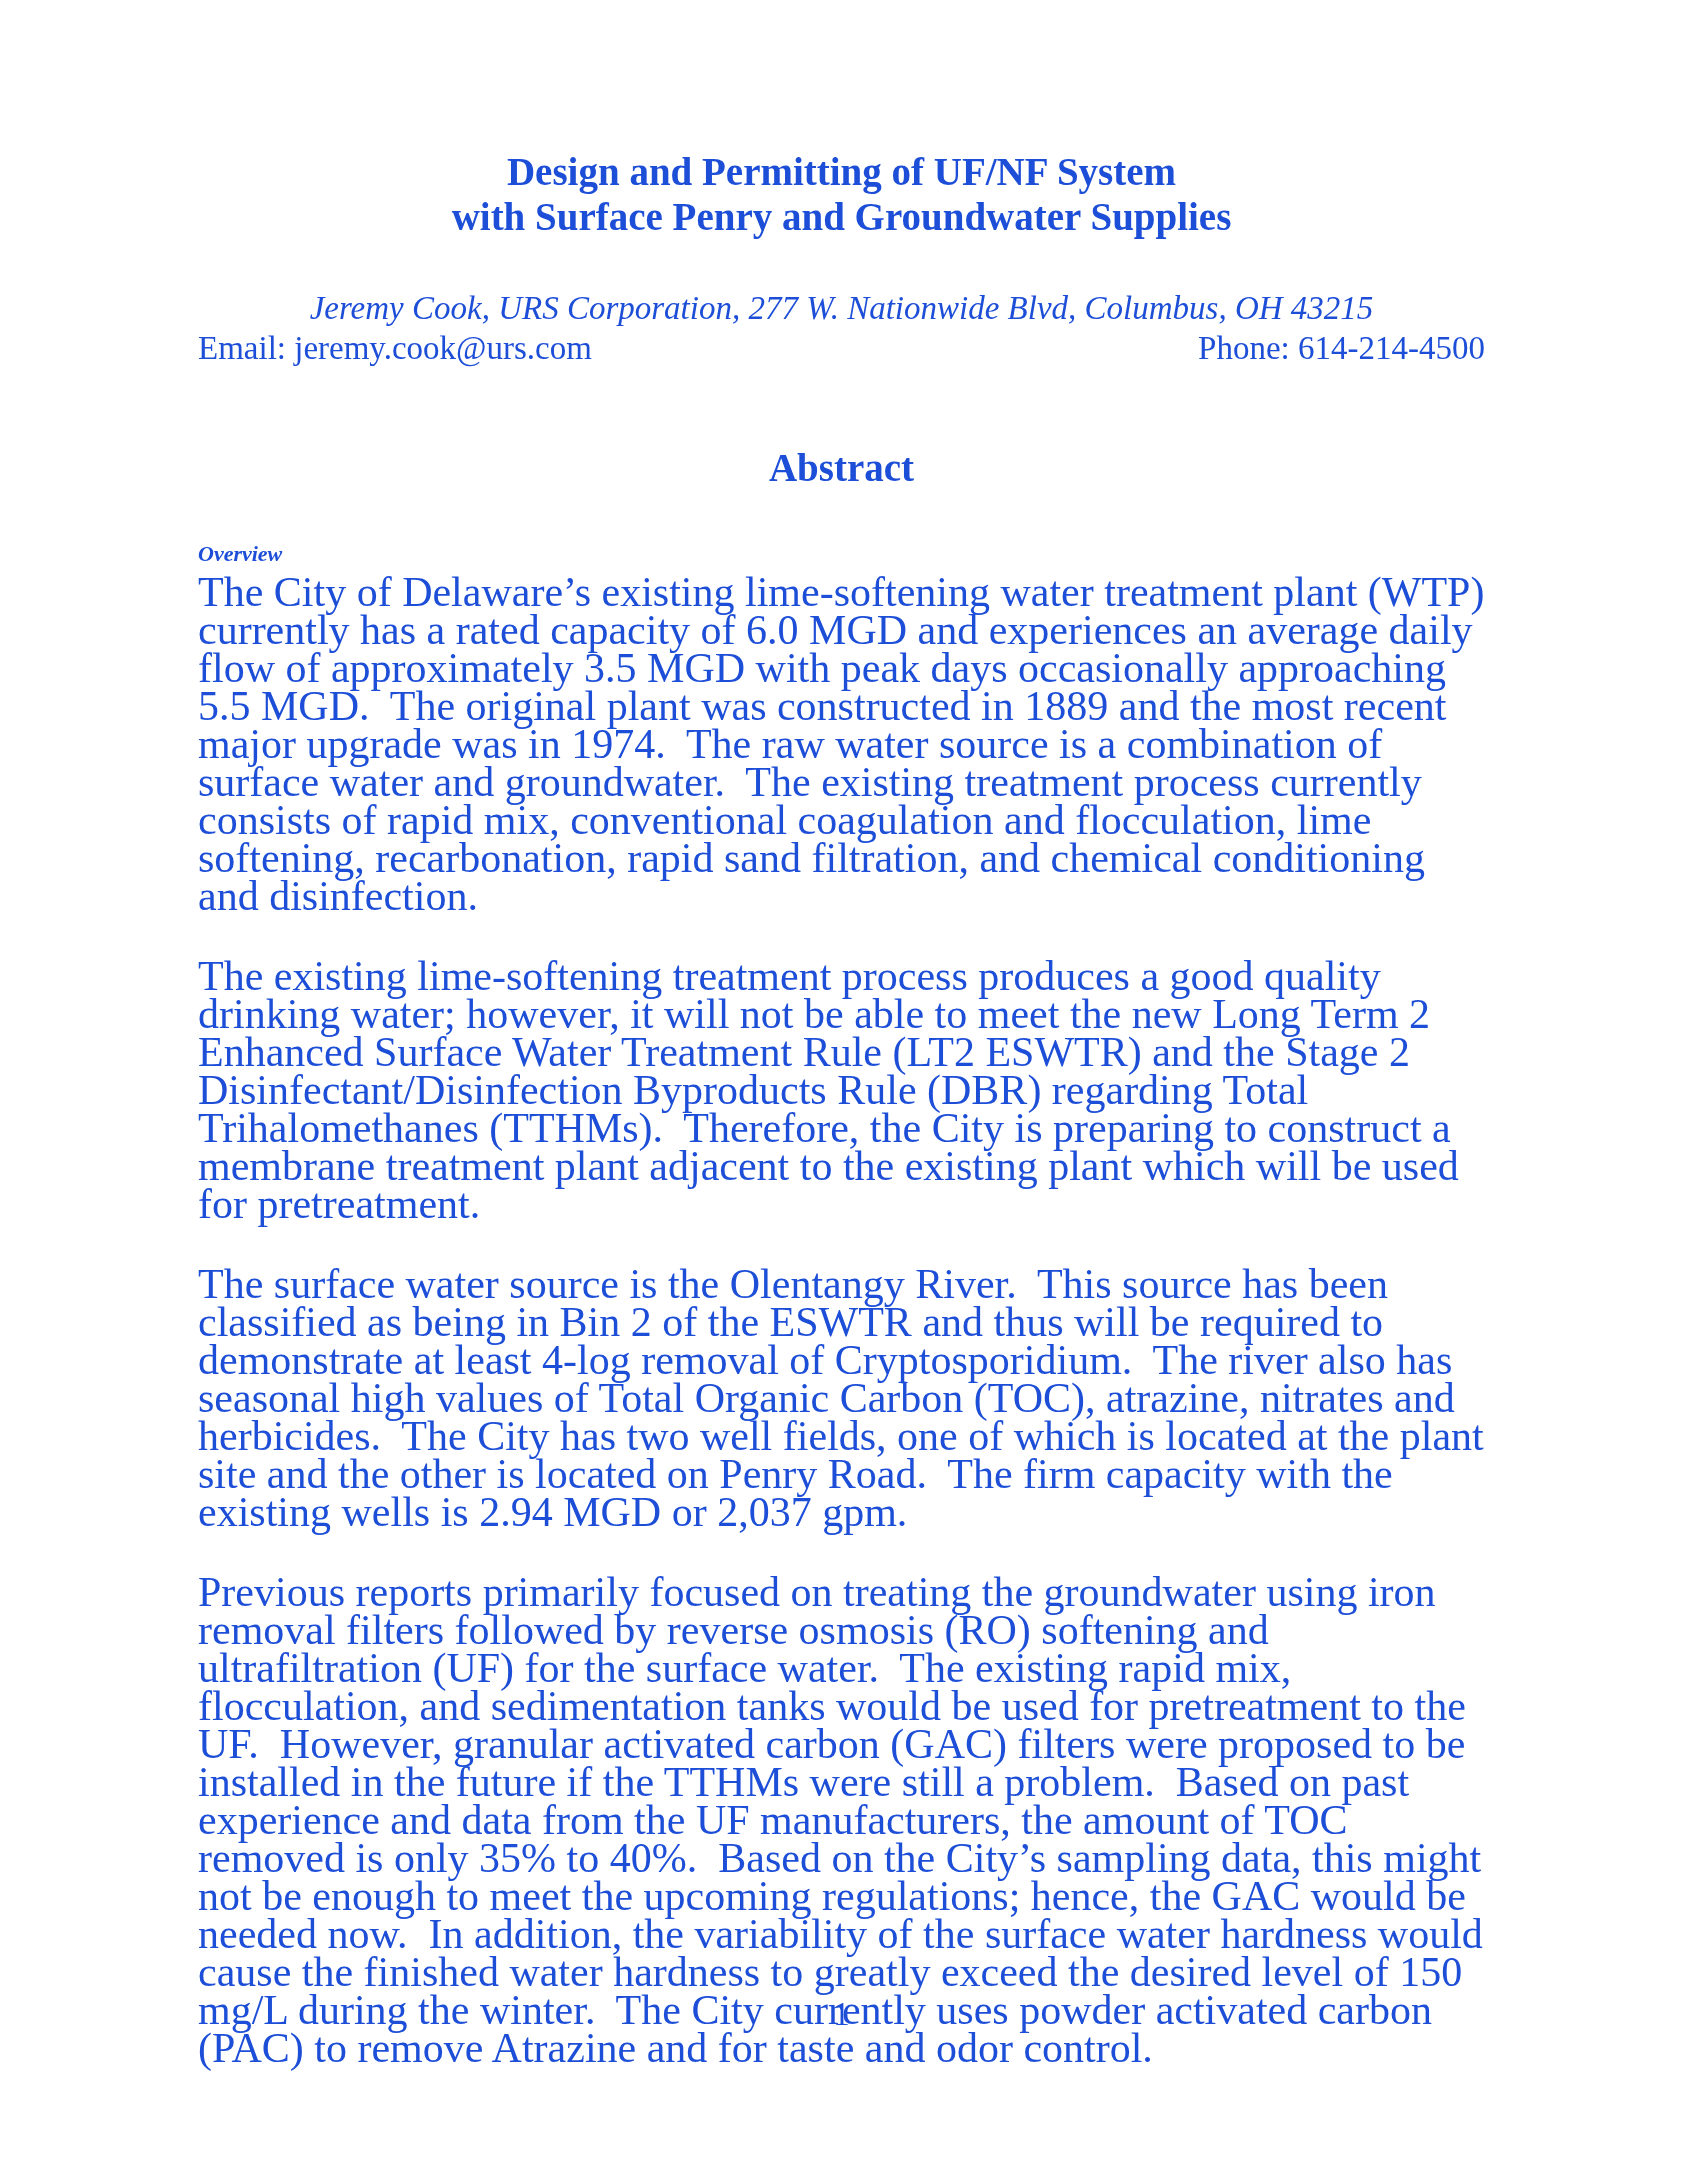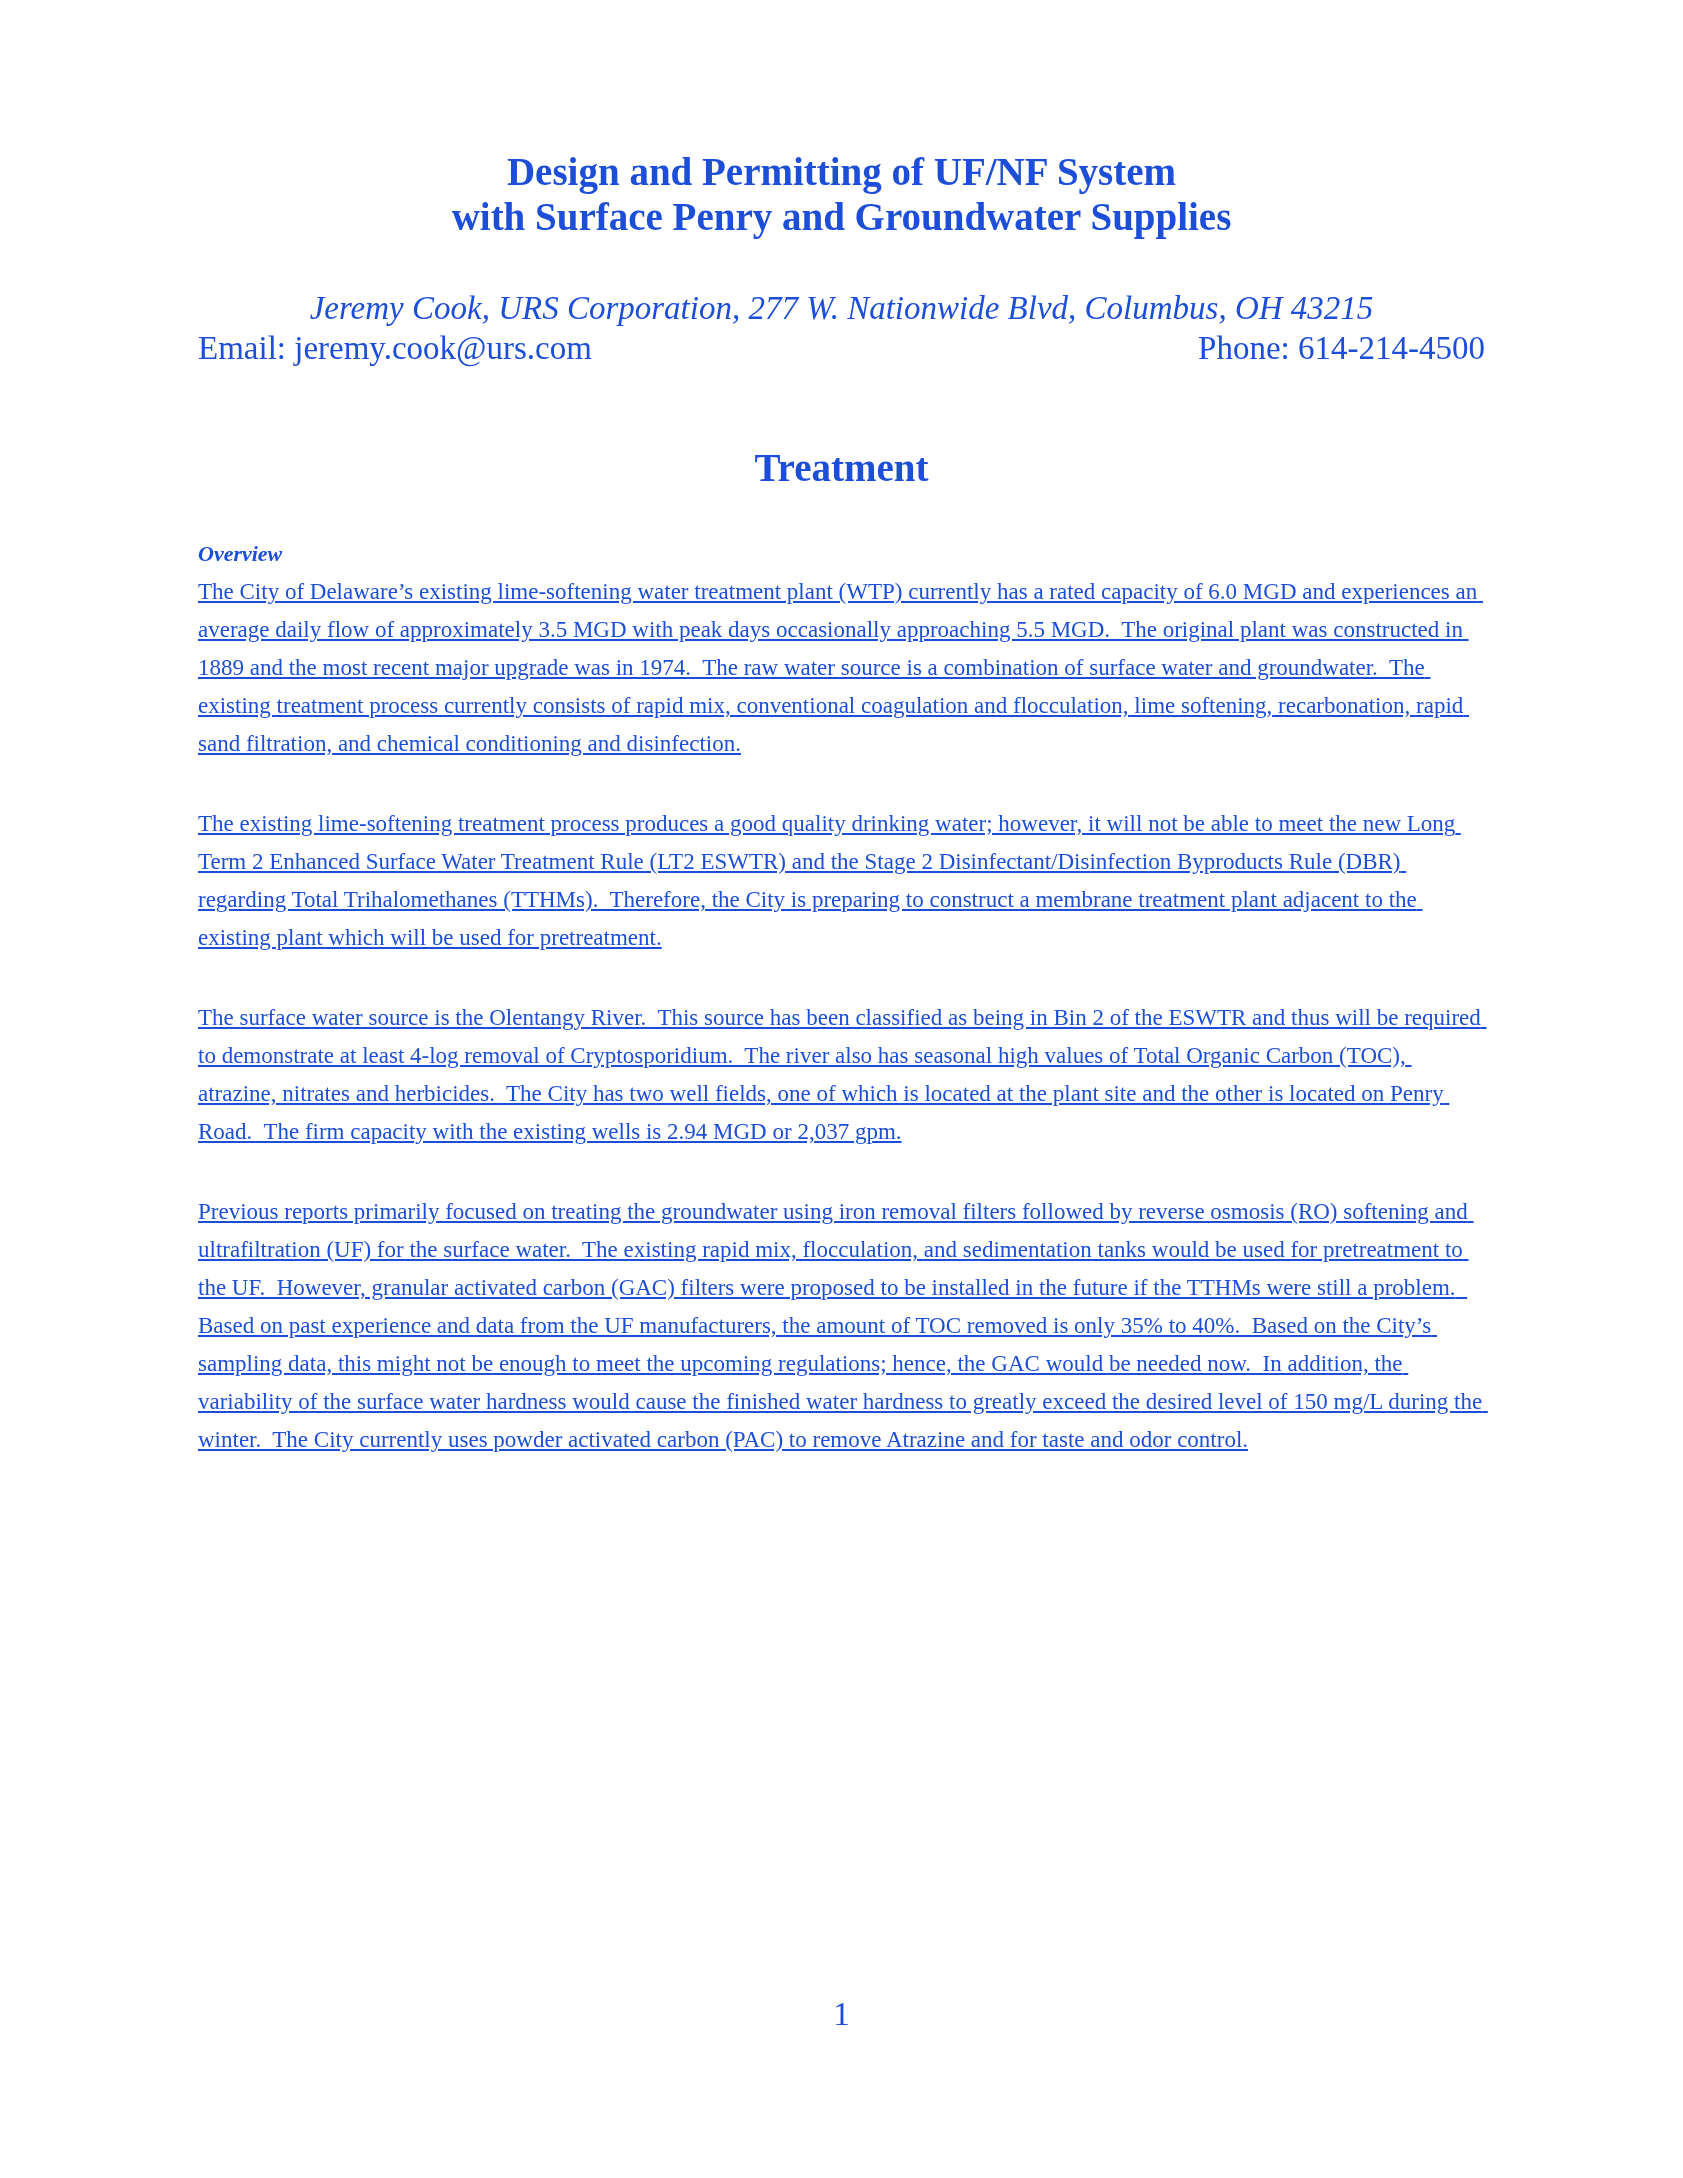--- a/index.html
+++ b/index.html
@@ -48,25 +48,24 @@
   }
   .overview-heading {
     margin-top: 45px;
     font-weight: bold;
     font-style: italic;
     font-size: 22px;
     line-height: 38px;
   }
   .body-para {
     margin: 0 0 42px 0;
-    font-size: 23px;
+    font-size: 42px;
     line-height: 38px;
     white-space: pre-wrap;
     text-align: left;
-    text-decoration: underline;
   }
   .page-number {
     position: absolute;
     top: 1995px;
     left: 0;
     width: 100%;
     text-align: center;
     font-size: 33px;
     line-height: 38px;
   }
@@ -83,21 +82,21 @@
     </div>
 
     <div class="author-block">
       <div class="author-line">Jeremy Cook, URS Corporation, 277 W. Nationwide Blvd, Columbus, OH  43215</div>
       <div class="contact-line">
         <span>Email: jeremy.cook@urs.com</span>
         <span>Phone: 614-214-4500</span>
       </div>
     </div>
 
-    <div class="abstract-heading">Treatment</div>
+    <div class="abstract-heading">Abstract</div>
 
     <div class="overview-heading">Overview</div>
 
     <p class="body-para">The City of Delaware’s existing lime-softening water treatment plant (WTP) currently has a rated capacity of 6.0 MGD and experiences an average daily flow of approximately 3.5 MGD with peak days occasionally approaching 5.5 MGD.  The original plant was constructed in 1889 and the most recent major upgrade was in 1974.  The raw water source is a combination of surface water and groundwater.  The existing treatment process currently consists of rapid mix, conventional coagulation and flocculation, lime softening, recarbonation, rapid sand filtration, and chemical conditioning and disinfection.</p>
     <p class="body-para">The existing lime-softening treatment process produces a good quality drinking water; however, it will not be able to meet the new Long Term 2 Enhanced Surface Water Treatment Rule (LT2 ESWTR) and the Stage 2 Disinfectant/Disinfection Byproducts Rule (DBR) regarding Total Trihalomethanes (TTHMs).  Therefore, the City is preparing to construct a membrane treatment plant adjacent to the existing plant which will be used for pretreatment.</p>
     <p class="body-para">The surface water source is the Olentangy River.  This source has been classified as being in Bin 2 of the ESWTR and thus will be required to demonstrate at least 4-log removal of Cryptosporidium.  The river also has seasonal high values of Total Organic Carbon (TOC), atrazine, nitrates and herbicides.  The City has two well fields, one of which is located at the plant site and the other is located on Penry Road.  The firm capacity with the existing wells is 2.94 MGD or 2,037 gpm.</p>
     <p class="body-para">Previous reports primarily focused on treating the groundwater using iron removal filters followed by reverse osmosis (RO) softening and ultrafiltration (UF) for the surface water.  The existing rapid mix, flocculation, and sedimentation tanks would be used for pretreatment to the UF.  However, granular activated carbon (GAC) filters were proposed to be installed in the future if the TTHMs were still a problem.  Based on past experience and data from the UF manufacturers, the amount of TOC removed is only 35% to 40%.  Based on the City’s sampling data, this might not be enough to meet the upcoming regulations; hence, the GAC would be needed now.  In addition, the variability of the surface water hardness would cause the finished water hardness to greatly exceed the desired level of 150 mg/L during the winter.  The City currently uses powder activated carbon (PAC) to remove Atrazine and for taste and odor control.</p>
 
   </div>
 

